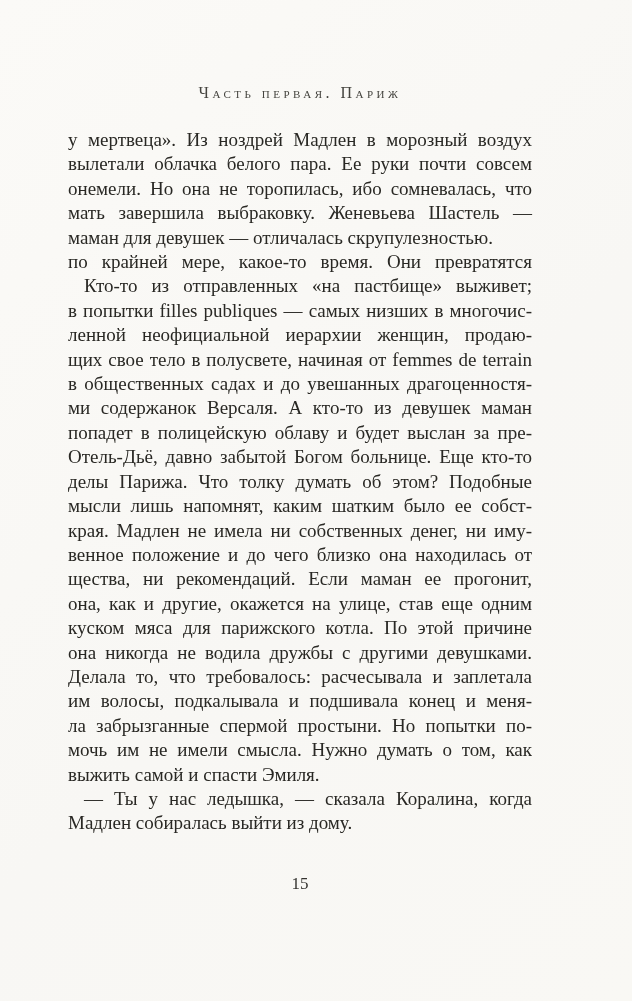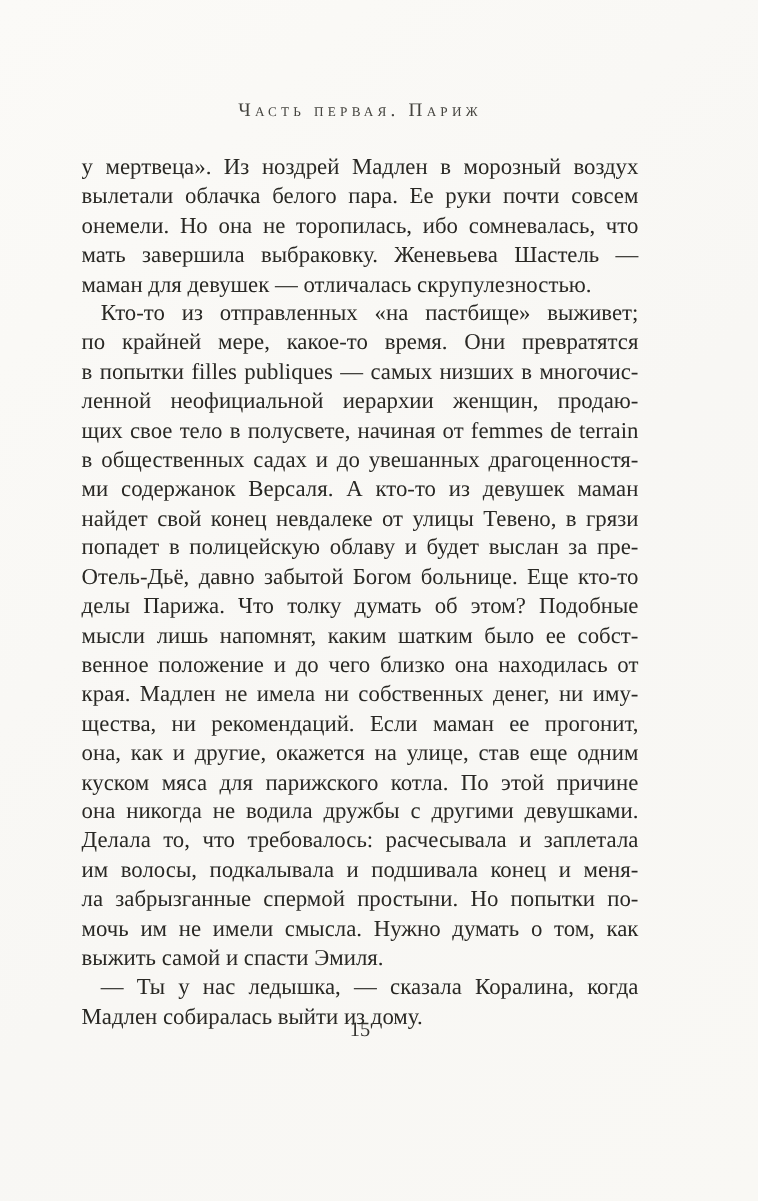--- a/index.html
+++ b/index.html
@@ -38,21 +38,21 @@
   .paragraph { margin: 0; }
   .line {
     text-align: justify;
     text-align-last: justify;
     white-space: normal;
   }
   .line.last { text-align-last: left; }
   .line.indent { text-indent: 16px; }
   .page-number {
     position: absolute;
-    top: 848px;
+    top: 874px;
     left: 68px;
     width: 464px;
     text-align: center;
     font-size: 17px;
     color: #34332f;
   }
 </style>
 </head>
 <body>
 
@@ -61,34 +61,33 @@
 
   <div class="text-block" id="text-block">
       <div class="paragraph">
         <div class="line">у мертвеца». Из ноздрей Мадлен в морозный воздух</div>
         <div class="line">вылетали облачка белого пара. Ее руки почти совсем</div>
         <div class="line">онемели. Но она не торопилась, ибо сомневалась, что</div>
         <div class="line">мать завершила выбраковку. Женевьева Шастель —</div>
         <div class="line last">маман для девушек — отличалась скрупулезностью.</div>
       </div>
       <div class="paragraph">
+        <div class="line">по крайней мере, какое-то время. Они превратятся</div>
         <div class="line indent">Кто-то из отправленных «на пастбище» выживет;</div>
-        <div class="line">по крайней мере, какое-то время. Они превратятся</div>
         <div class="line">в попытки filles publiques — самых низших в многочис-</div>
         <div class="line">ленной неофициальной иерархии женщин, продаю-</div>
         <div class="line">щих свое тело в полусвете, начиная от femmes de terrain</div>
         <div class="line">в общественных садах и до увешанных драгоценностя-</div>
         <div class="line">ми содержанок Версаля. А кто-то из девушек маман</div>
-        <div class="line">найдет свой конец невдалеке от улицы Тевено, в грязи</div>
         <div class="line">попадет в полицейскую облаву и будет выслан за пре-</div>
         <div class="line">Отель-Дьё, давно забытой Богом больнице. Еще кто-то</div>
         <div class="line">делы Парижа. Что толку думать об этом? Подобные</div>
         <div class="line">мысли лишь напомнят, каким шатким было ее собст-</div>
+        <div class="line">края. Мадлен не имела ни собственных денег, ни иму-</div>
         <div class="line">венное положение и до чего близко она находилась от</div>
-        <div class="line">края. Мадлен не имела ни собственных денег, ни иму-</div>
         <div class="line">щества, ни рекомендаций. Если маман ее прогонит,</div>
         <div class="line">она, как и другие, окажется на улице, став еще одним</div>
         <div class="line">куском мяса для парижского котла. По этой причине</div>
         <div class="line">она никогда не водила дружбы с другими девушками.</div>
         <div class="line">Делала то, что требовалось: расчесывала и заплетала</div>
         <div class="line">им волосы, подкалывала и подшивала конец и меня-</div>
         <div class="line">ла забрызганные спермой простыни. Но попытки по-</div>
         <div class="line">мочь им не имели смысла. Нужно думать о том, как</div>
         <div class="line last">выжить самой и спасти Эмиля.</div>
       </div>

